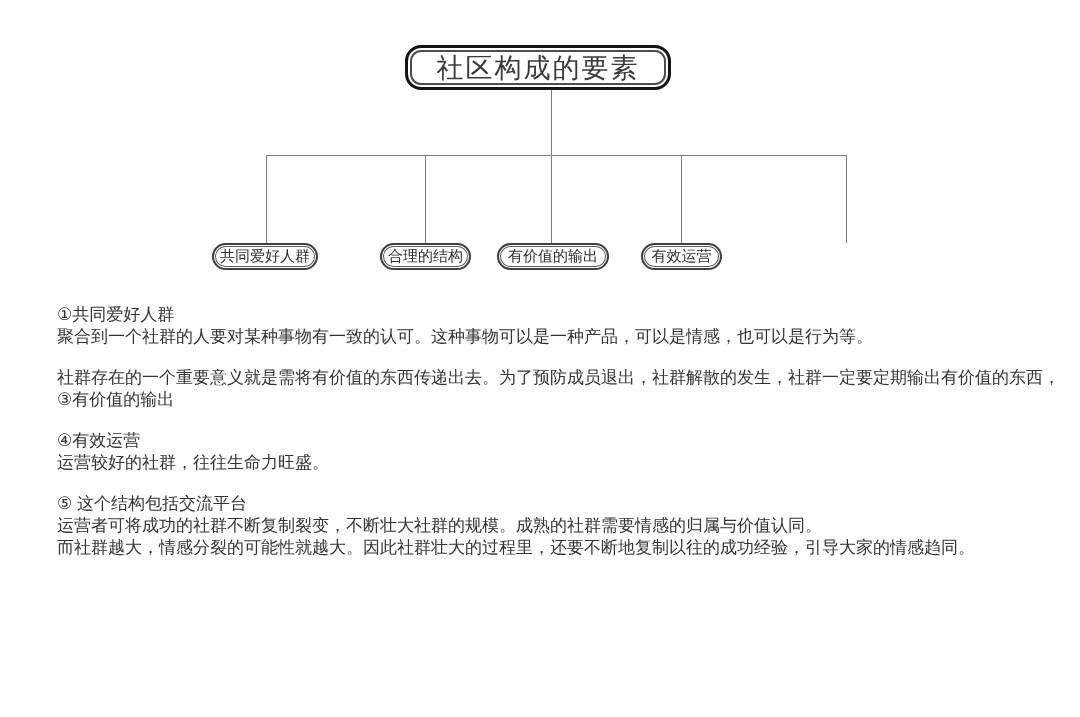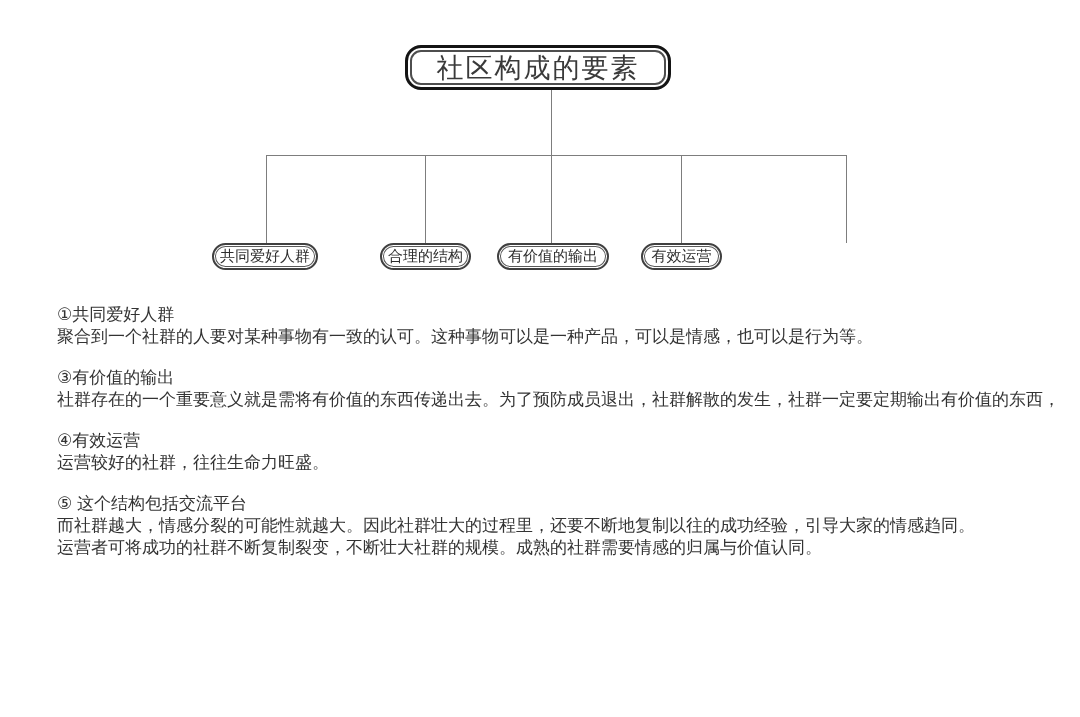--- a/index.html
+++ b/index.html
@@ -72,29 +72,29 @@
 
   <div class="text-area">
 
     <div class="section">
       <div>①共同爱好人群</div>
       <div>聚合到一个社群的人要对某种事物有一致的认可。这种事物可以是一种产品，可以是情感，也可以是行为等。</div>
     </div>
 
 
     <div class="section">
+      <div>社群存在的一个重要意义就是需将有价值的东西传递出去。为了预防成员退出，社群解散的发生，社群一定要定期输出有价值的东西，</div>
       <div>③有价值的输出</div>
-      <div>社群存在的一个重要意义就是需将有价值的东西传递出去。为了预防成员退出，社群解散的发生，社群一定要定期输出有价值的东西，</div>
     </div>
 
     <div class="section">
       <div>④有效运营</div>
       <div>运营较好的社群，往往生命力旺盛。</div>
     </div>
 
     <div class="section">
       <div>⑤ 这个结构包括交流平台</div>
+      <div>运营者可将成功的社群不断复制裂变，不断壮大社群的规模。成熟的社群需要情感的归属与价值认同。</div>
       <div>而社群越大，情感分裂的可能性就越大。因此社群壮大的过程里，还要不断地复制以往的成功经验，引导大家的情感趋同。</div>
-      <div>运营者可将成功的社群不断复制裂变，不断壮大社群的规模。成熟的社群需要情感的归属与价值认同。</div>
     </div>
 
   </div>
 </div>
 
 </body></html>

